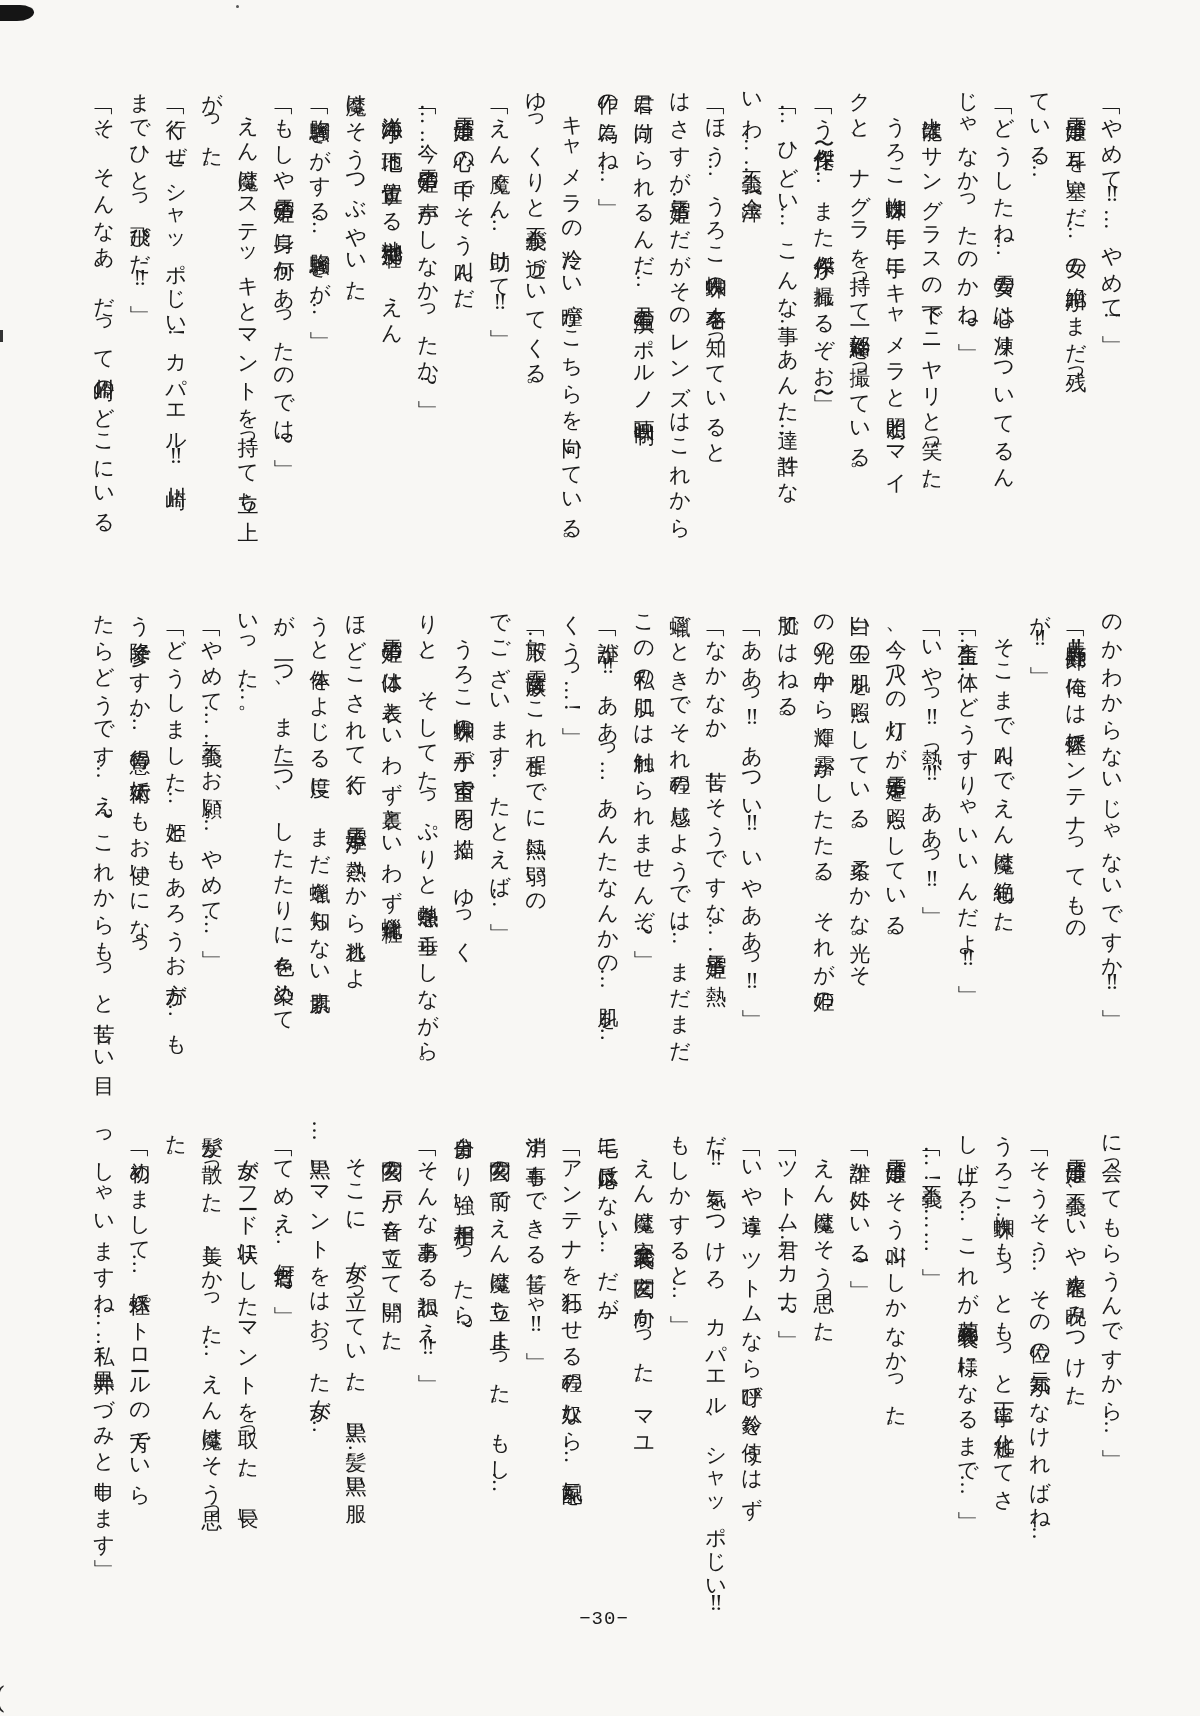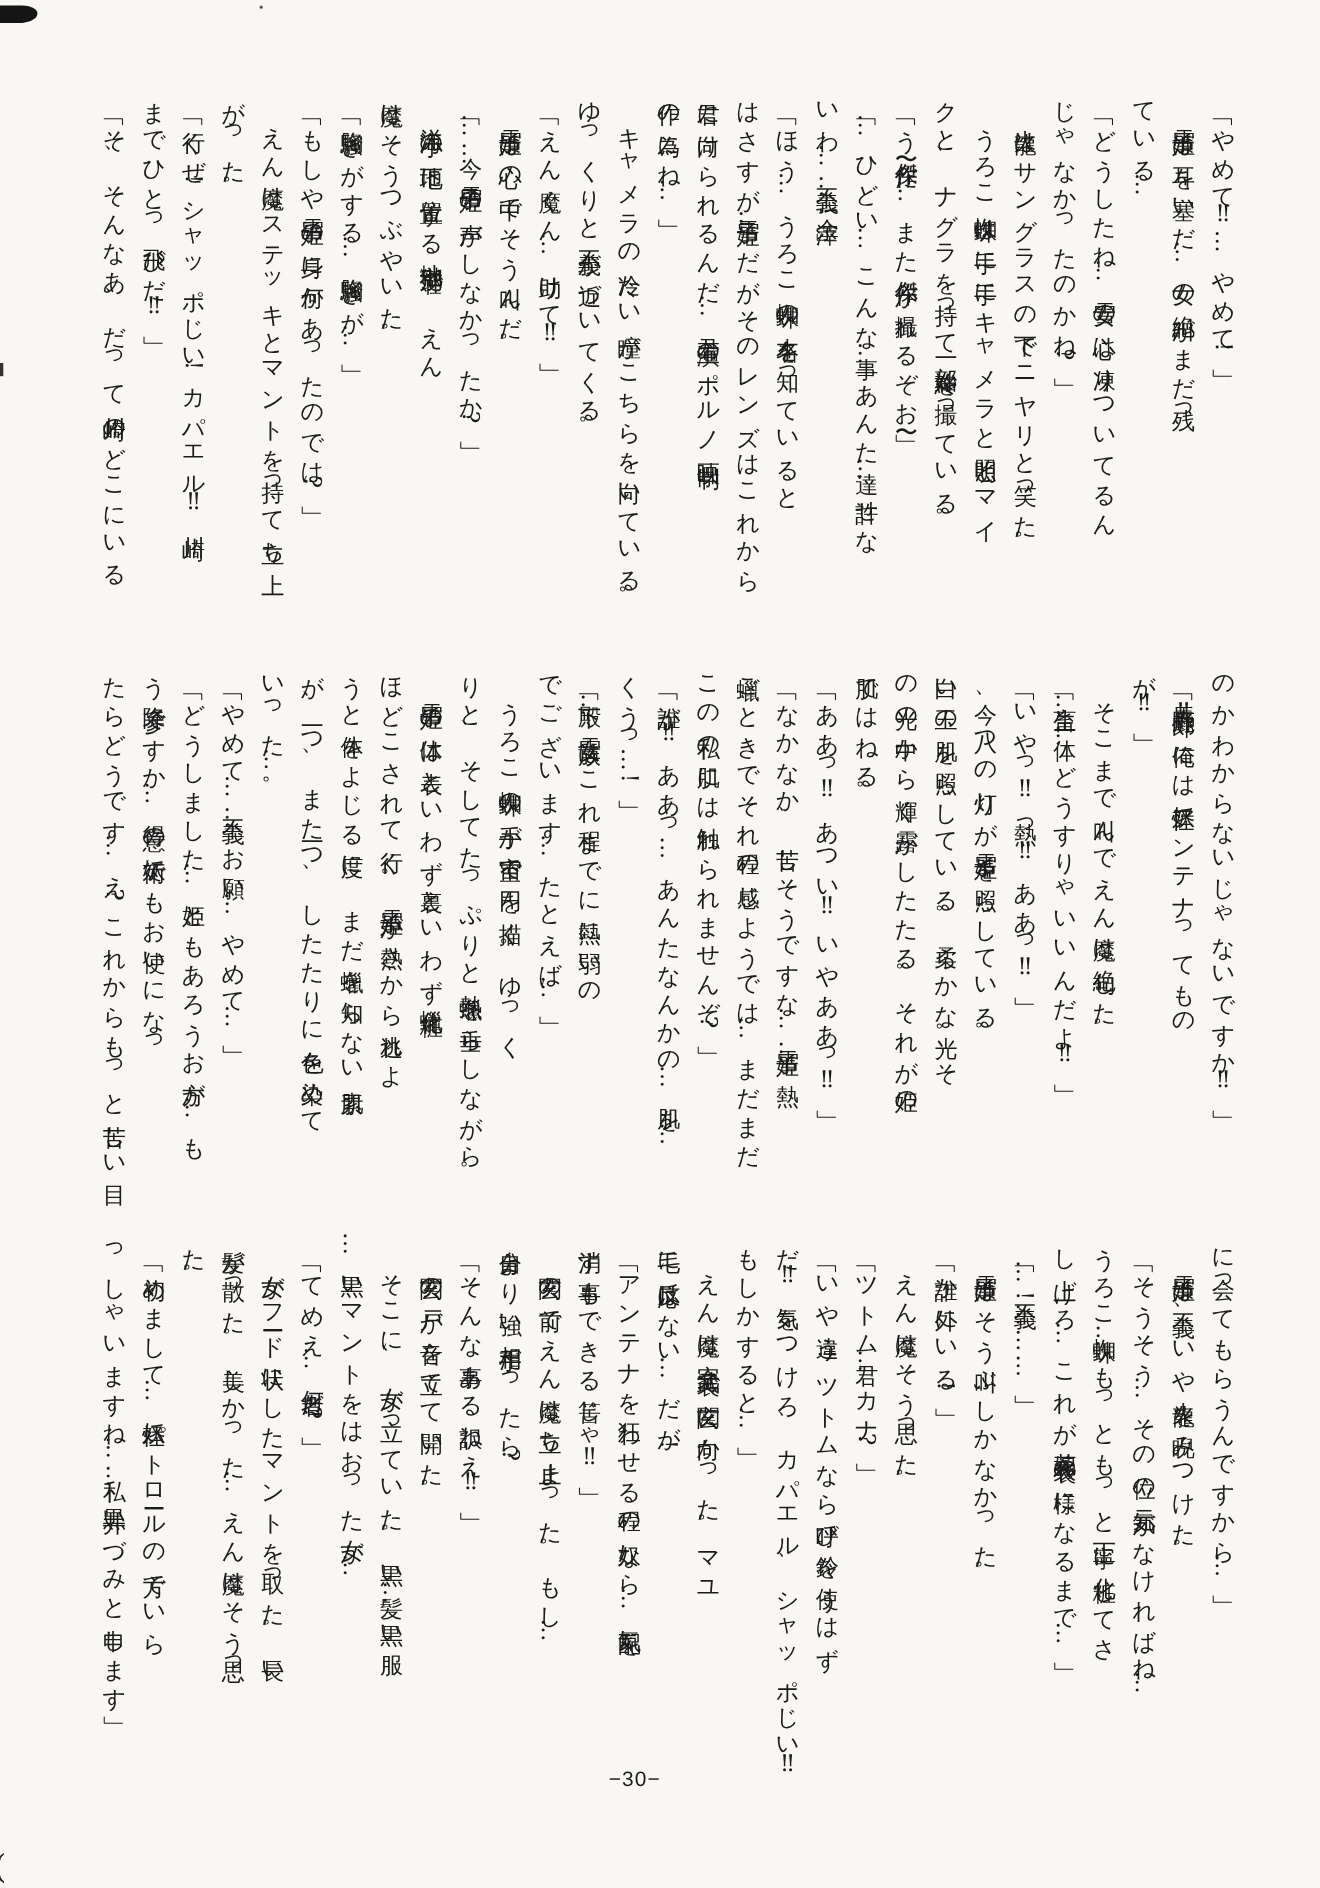--- a/index.html
+++ b/index.html
@@ -38,24 +38,25 @@
   }
   #band-top    { top: 78px;  }
   #band-middle { top: 600px; }
   #band-bottom { top: 1120px; }
   .page-number {
     position: absolute;
     top: 1608px;
     left: 0;
     width: 1154px;
     text-align: center;
-    font-family: Liberation Sans, sans-serif;
+    font-family: Liberation Mono, monospace;
     font-size: 19px;
     letter-spacing: 1px;
     color: #1b1b1b;
+    padding-left: 27px;
   }
   
   .blob-topleft {
     position: absolute;
     left: 0; top: 5px;
     width: 34px; height: 16px;
     background: #151515;
     border-radius: 0 45% 55% 0 / 0 50% 60% 0;
   }
   .dot-top {

